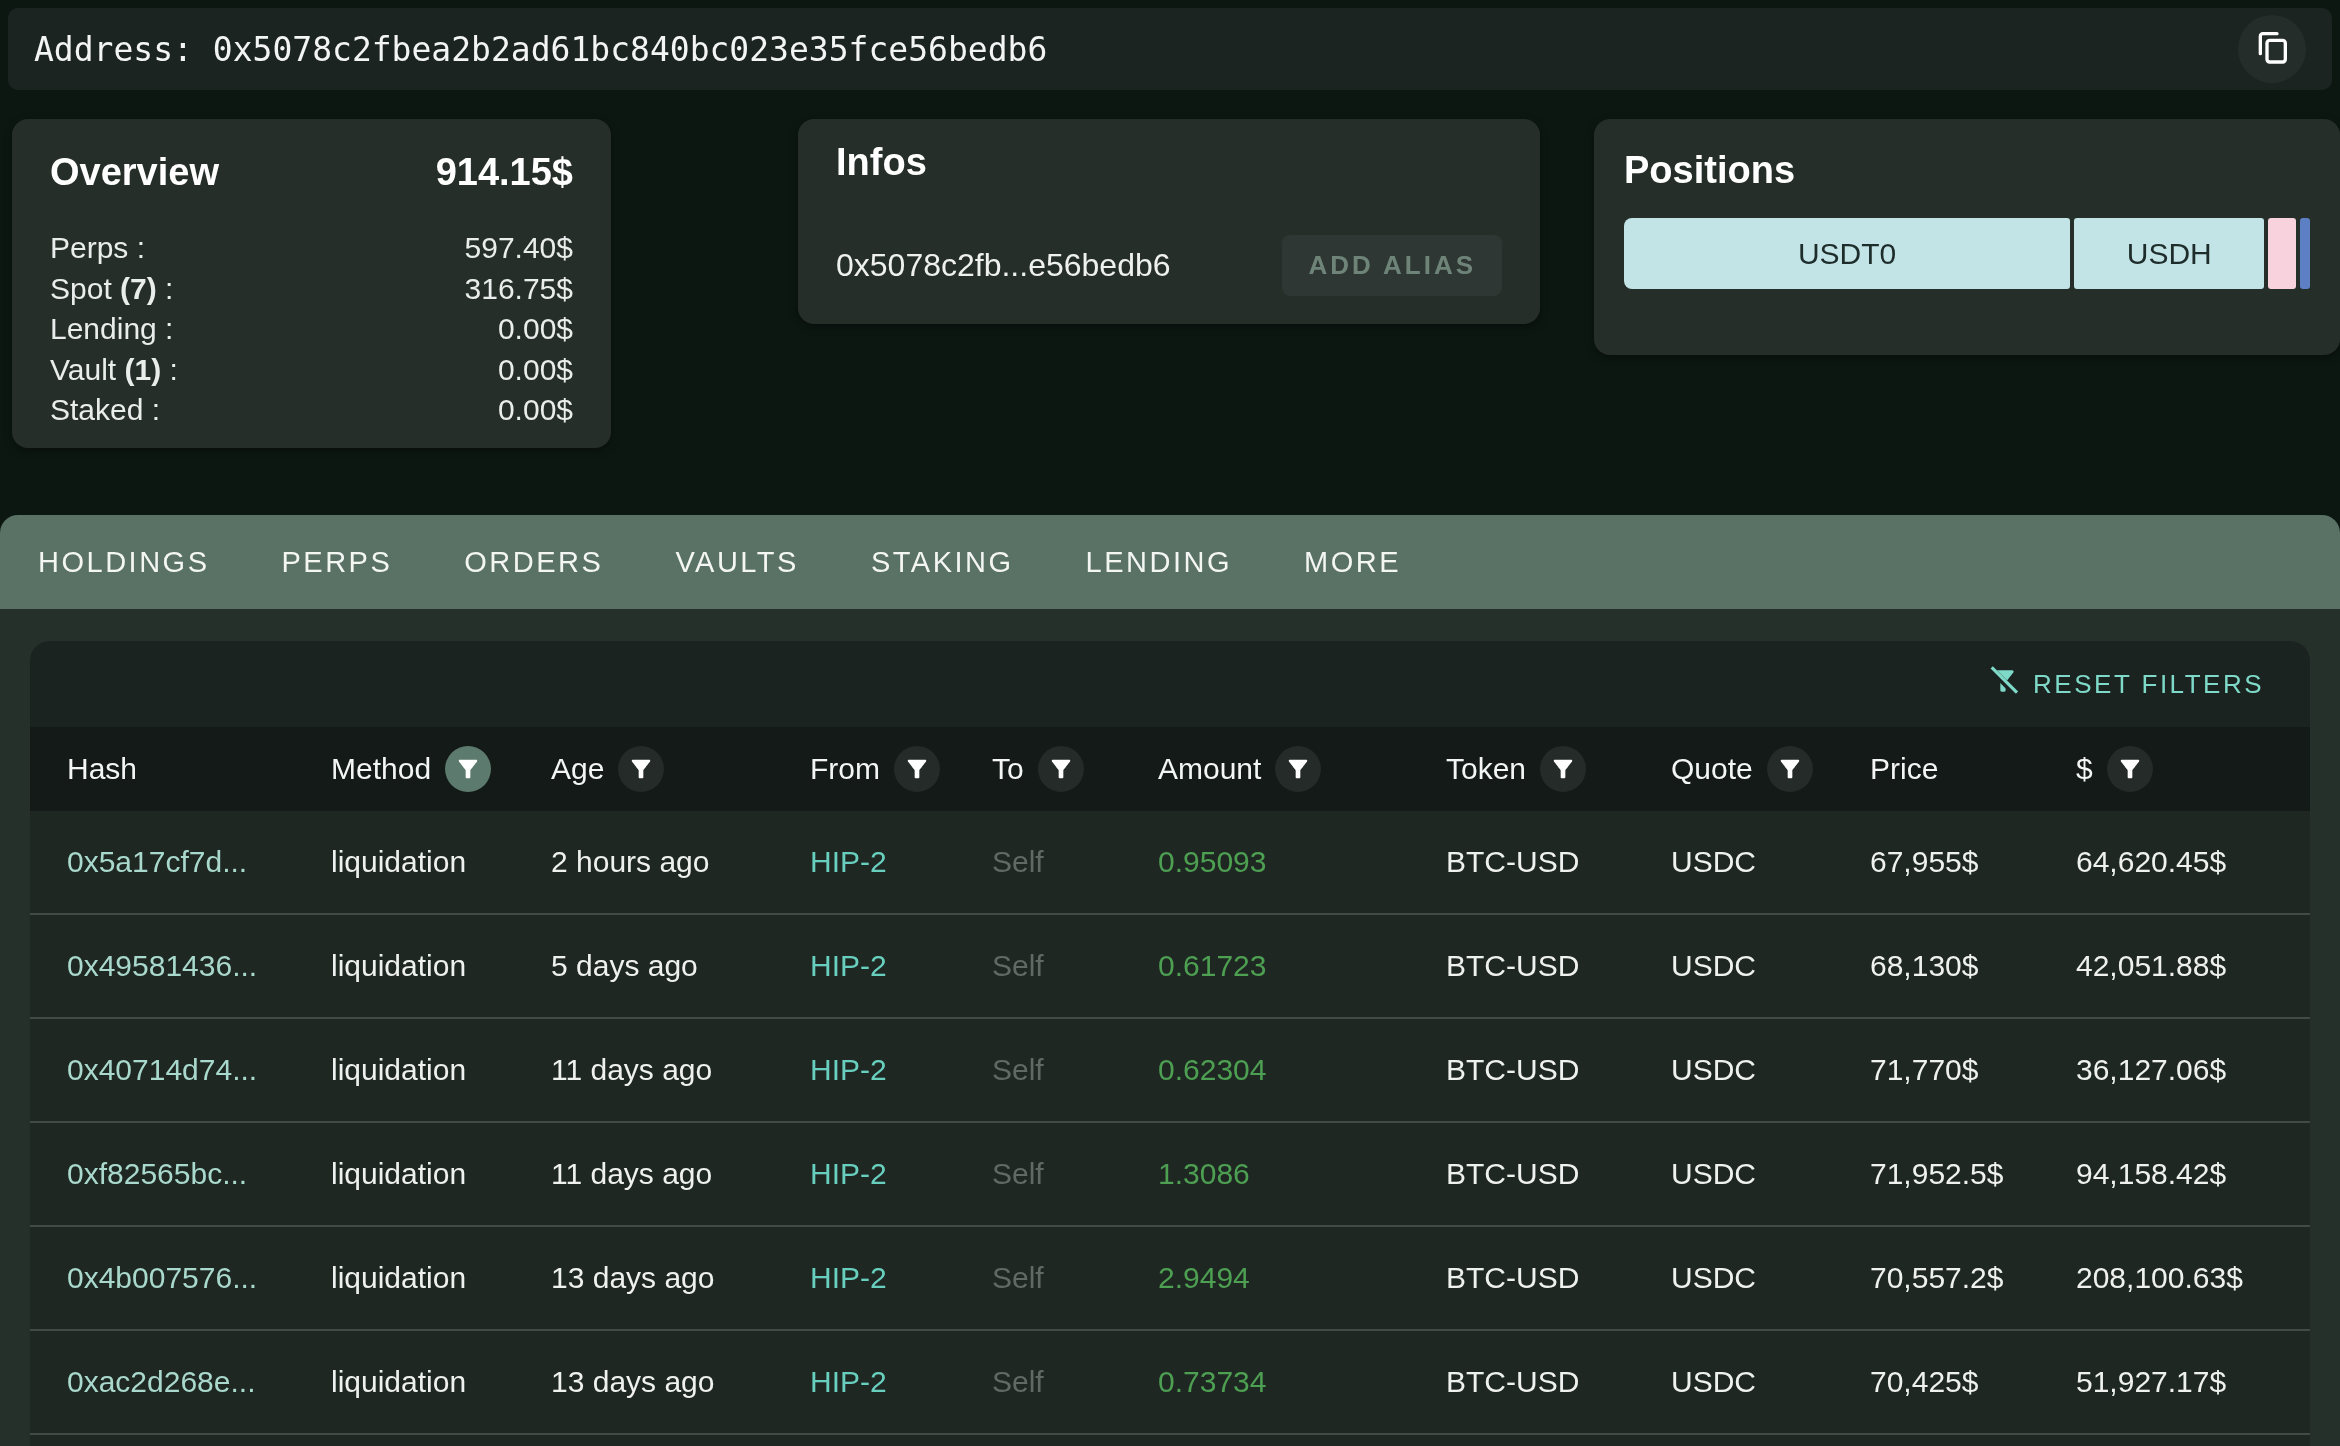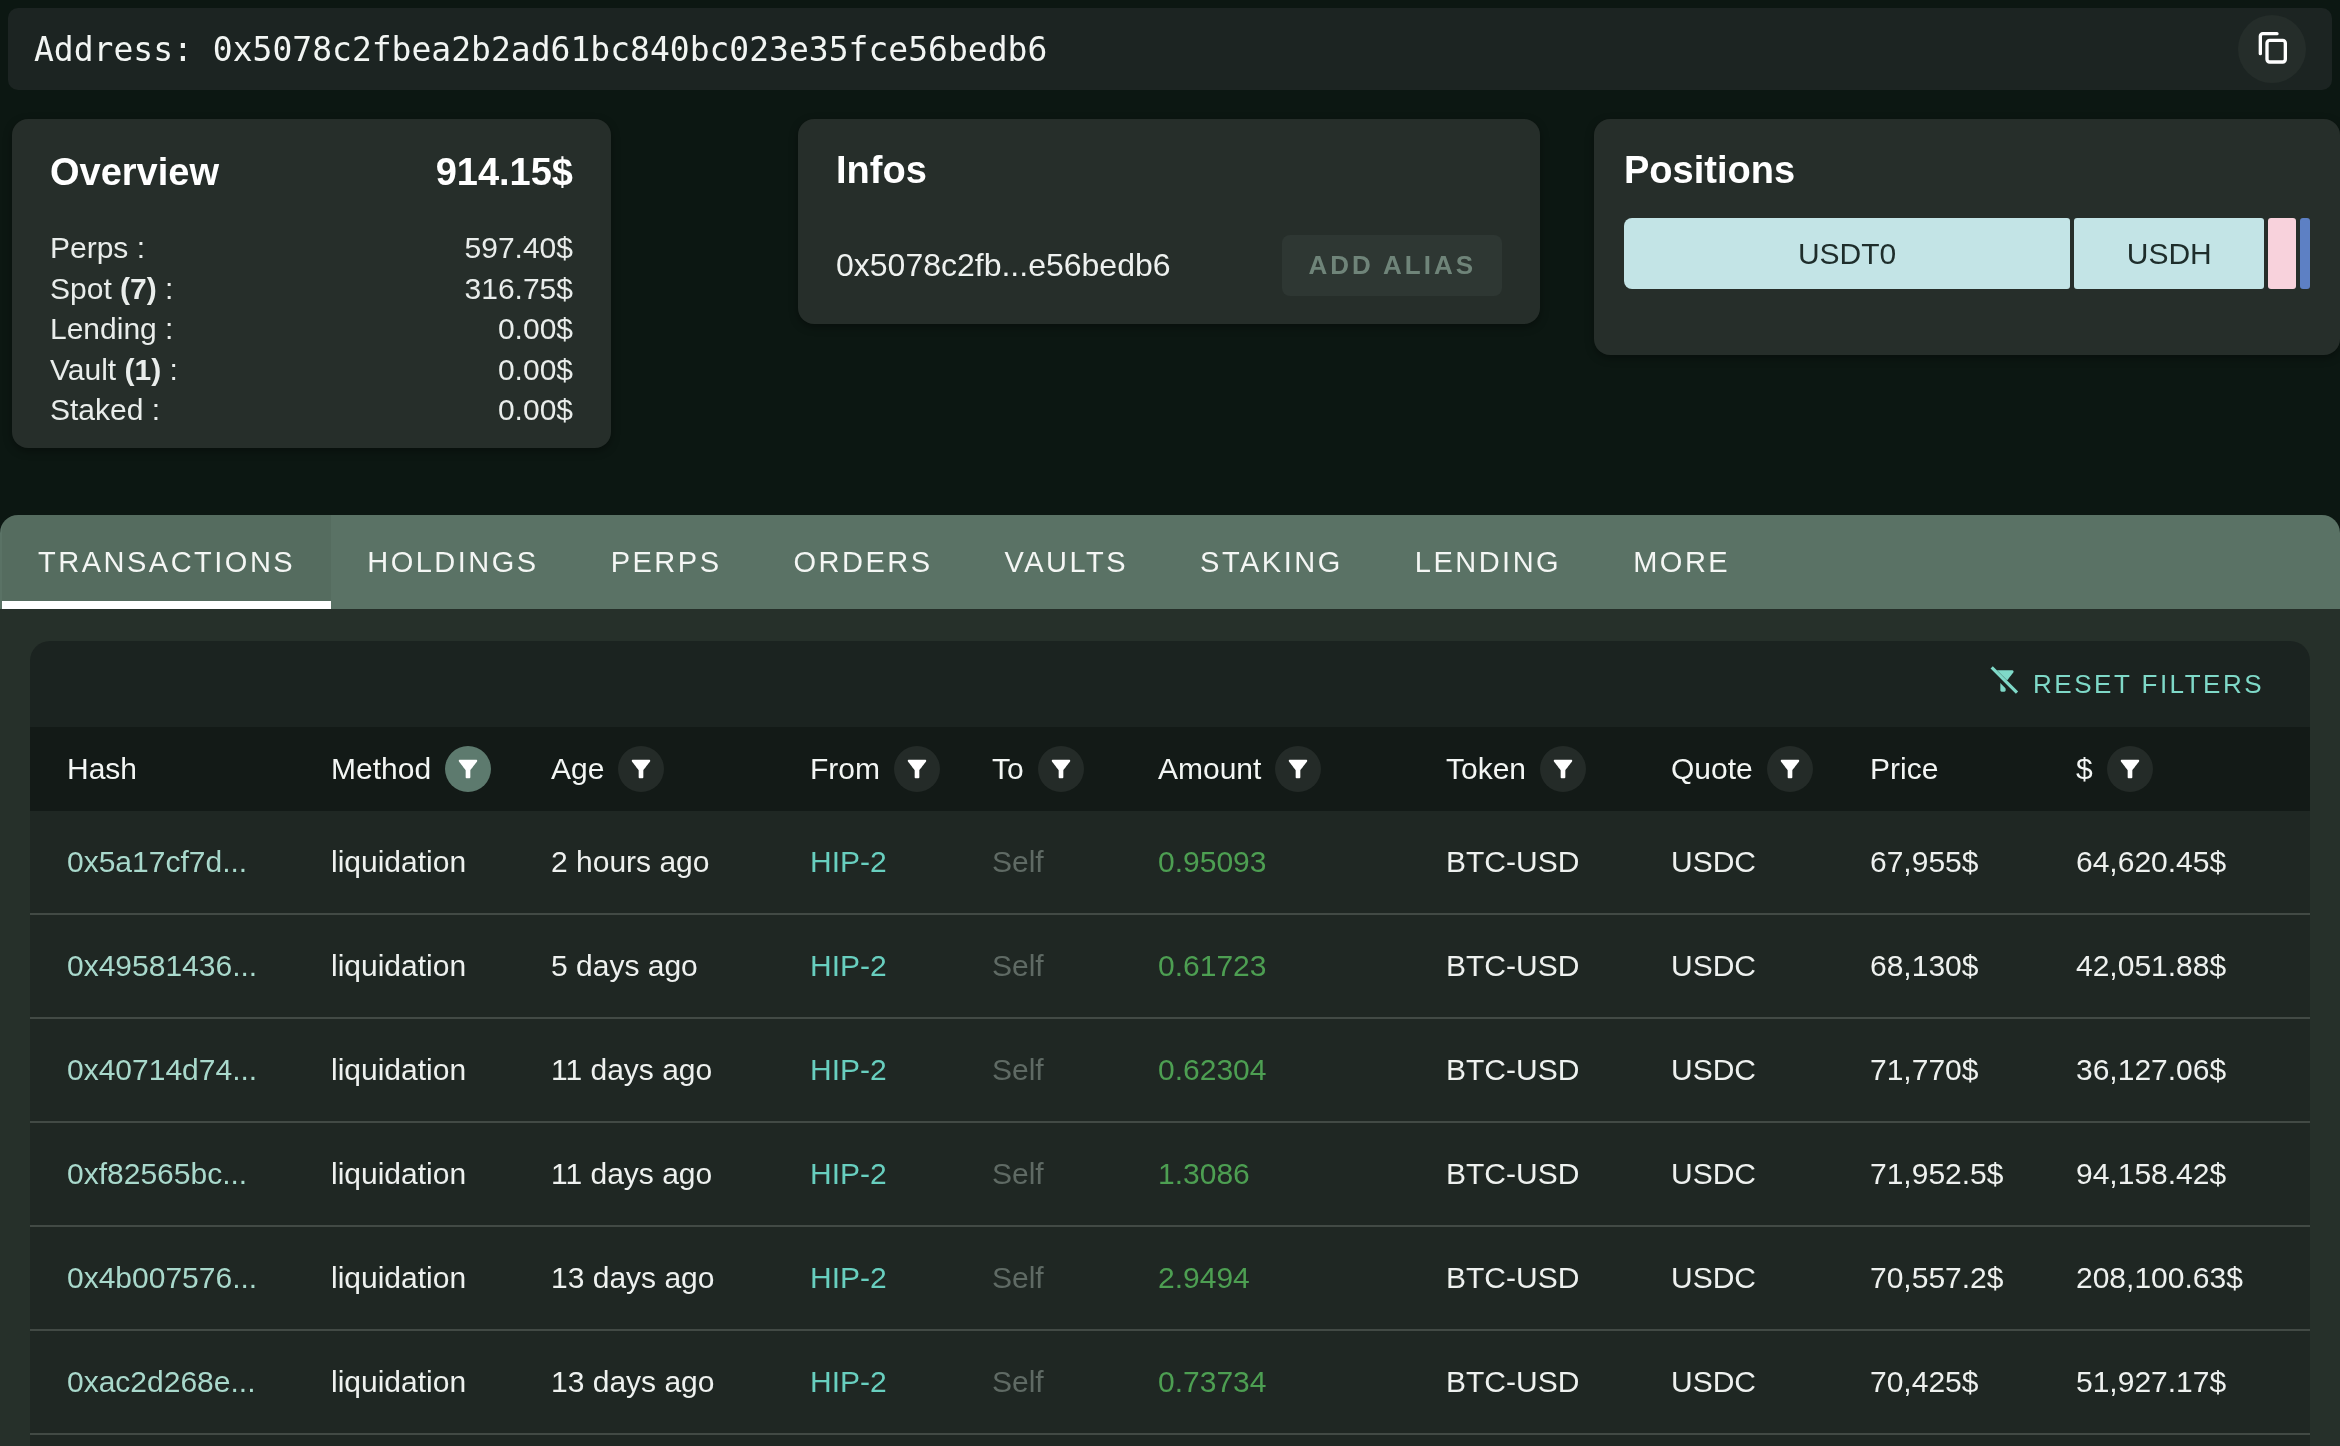--- a/index.html
+++ b/index.html
@@ -21,21 +21,21 @@
           box-shadow:0 3px 8px rgba(0,0,0,.35); }
   .card-title { font-size:38px; font-weight:bold; color:#ffffff; }
 
   #overview-card { left:12px; top:119px; width:599px; height:329px; padding:32px 38px; }
   .ov-head { display:flex; justify-content:space-between; align-items:baseline; margin-bottom:34px; }
   .ov-total { font-size:38px; font-weight:bold; color:#ffffff; }
   .ov-row { display:flex; justify-content:space-between; font-size:30px; color:#e9edeb;
             line-height:40.5px; }
   .ov-row b { font-weight:bold; }
 
-  #infos-card { left:798px; top:119px; width:742px; height:205px; padding:30px 38px 28px 38px;
+  #infos-card { left:798px; top:119px; width:742px; height:205px; padding:22px 38px 28px 38px;
                 display:flex; flex-direction:column; justify-content:space-between; }
   .infos-row { display:flex; align-items:center; justify-content:space-between; }
   .infos-address { font-size:32px; color:#eef1ef; }
   .add-alias { background:#2e3733; color:#6f8479; font-size:26px; font-weight:bold;
                letter-spacing:3px; padding:15px 26px; border-radius:8px; cursor:pointer;
                user-select:none; }
 
   #positions-card { left:1594px; top:119px; width:746px; height:236px; padding:30px 40px 0 30px; }
   .pos-bar { display:flex; gap:4px; margin-top:26px; height:71px; width:686px;
              border-radius:6px; }
@@ -140,21 +140,20 @@
     <span class="card-title">Positions</span>
     <div class="pos-bar">
         <div class="pos-seg" style="width: 66.2%; background: rgb(195, 228, 230); color: rgb(30, 45, 43);">USDT0</div>
         <div class="pos-seg" style="width: 28.2%; background: rgb(195, 228, 230); color: rgb(30, 45, 43);">USDH</div>
         <div class="pos-seg" style="width: 4.1%; background: rgb(248, 210, 220); color: rgb(30, 45, 43);"></div>
         <div class="pos-seg" style="width: 1.5%; background: rgb(93, 128, 196); color: rgb(30, 45, 43);"></div>
       </div>
   </div>
 
   <div class="tabbar">
-      <div class="tab active">TRANSACTIONS</div>
       <div class="tab">HOLDINGS</div>
       <div class="tab">PERPS</div>
       <div class="tab">ORDERS</div>
       <div class="tab">VAULTS</div>
       <div class="tab">STAKING</div>
       <div class="tab">LENDING</div>
       <div class="tab">MORE</div>
     </div>
 
   <div class="panel">

